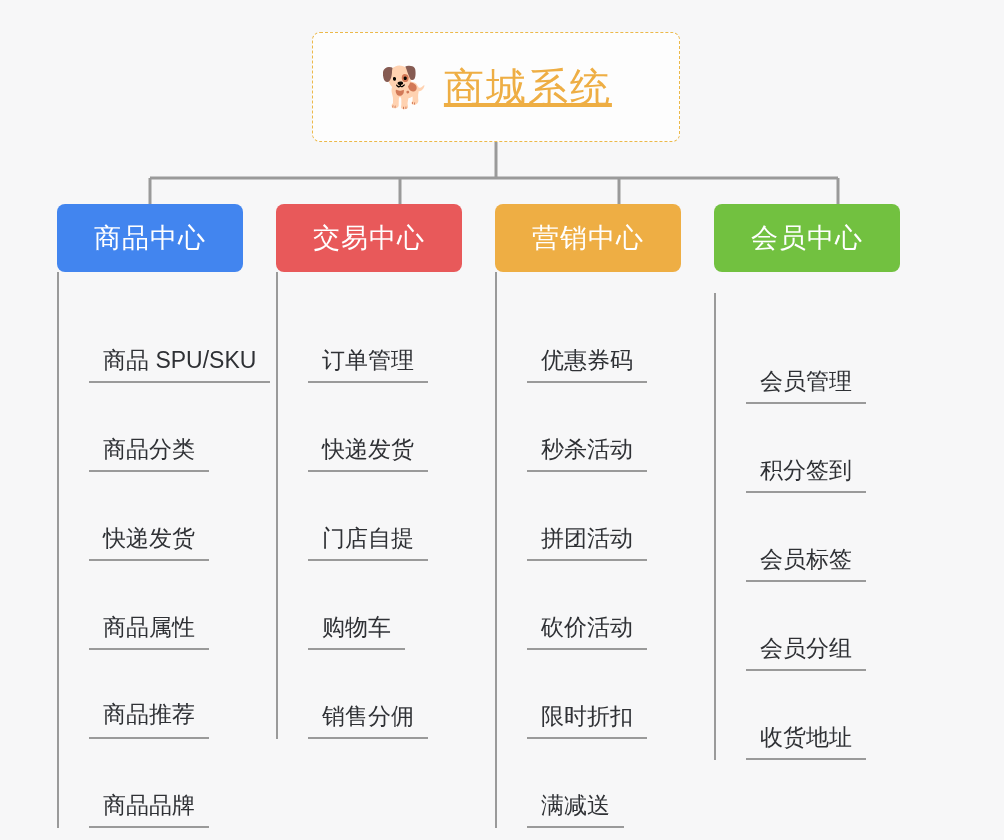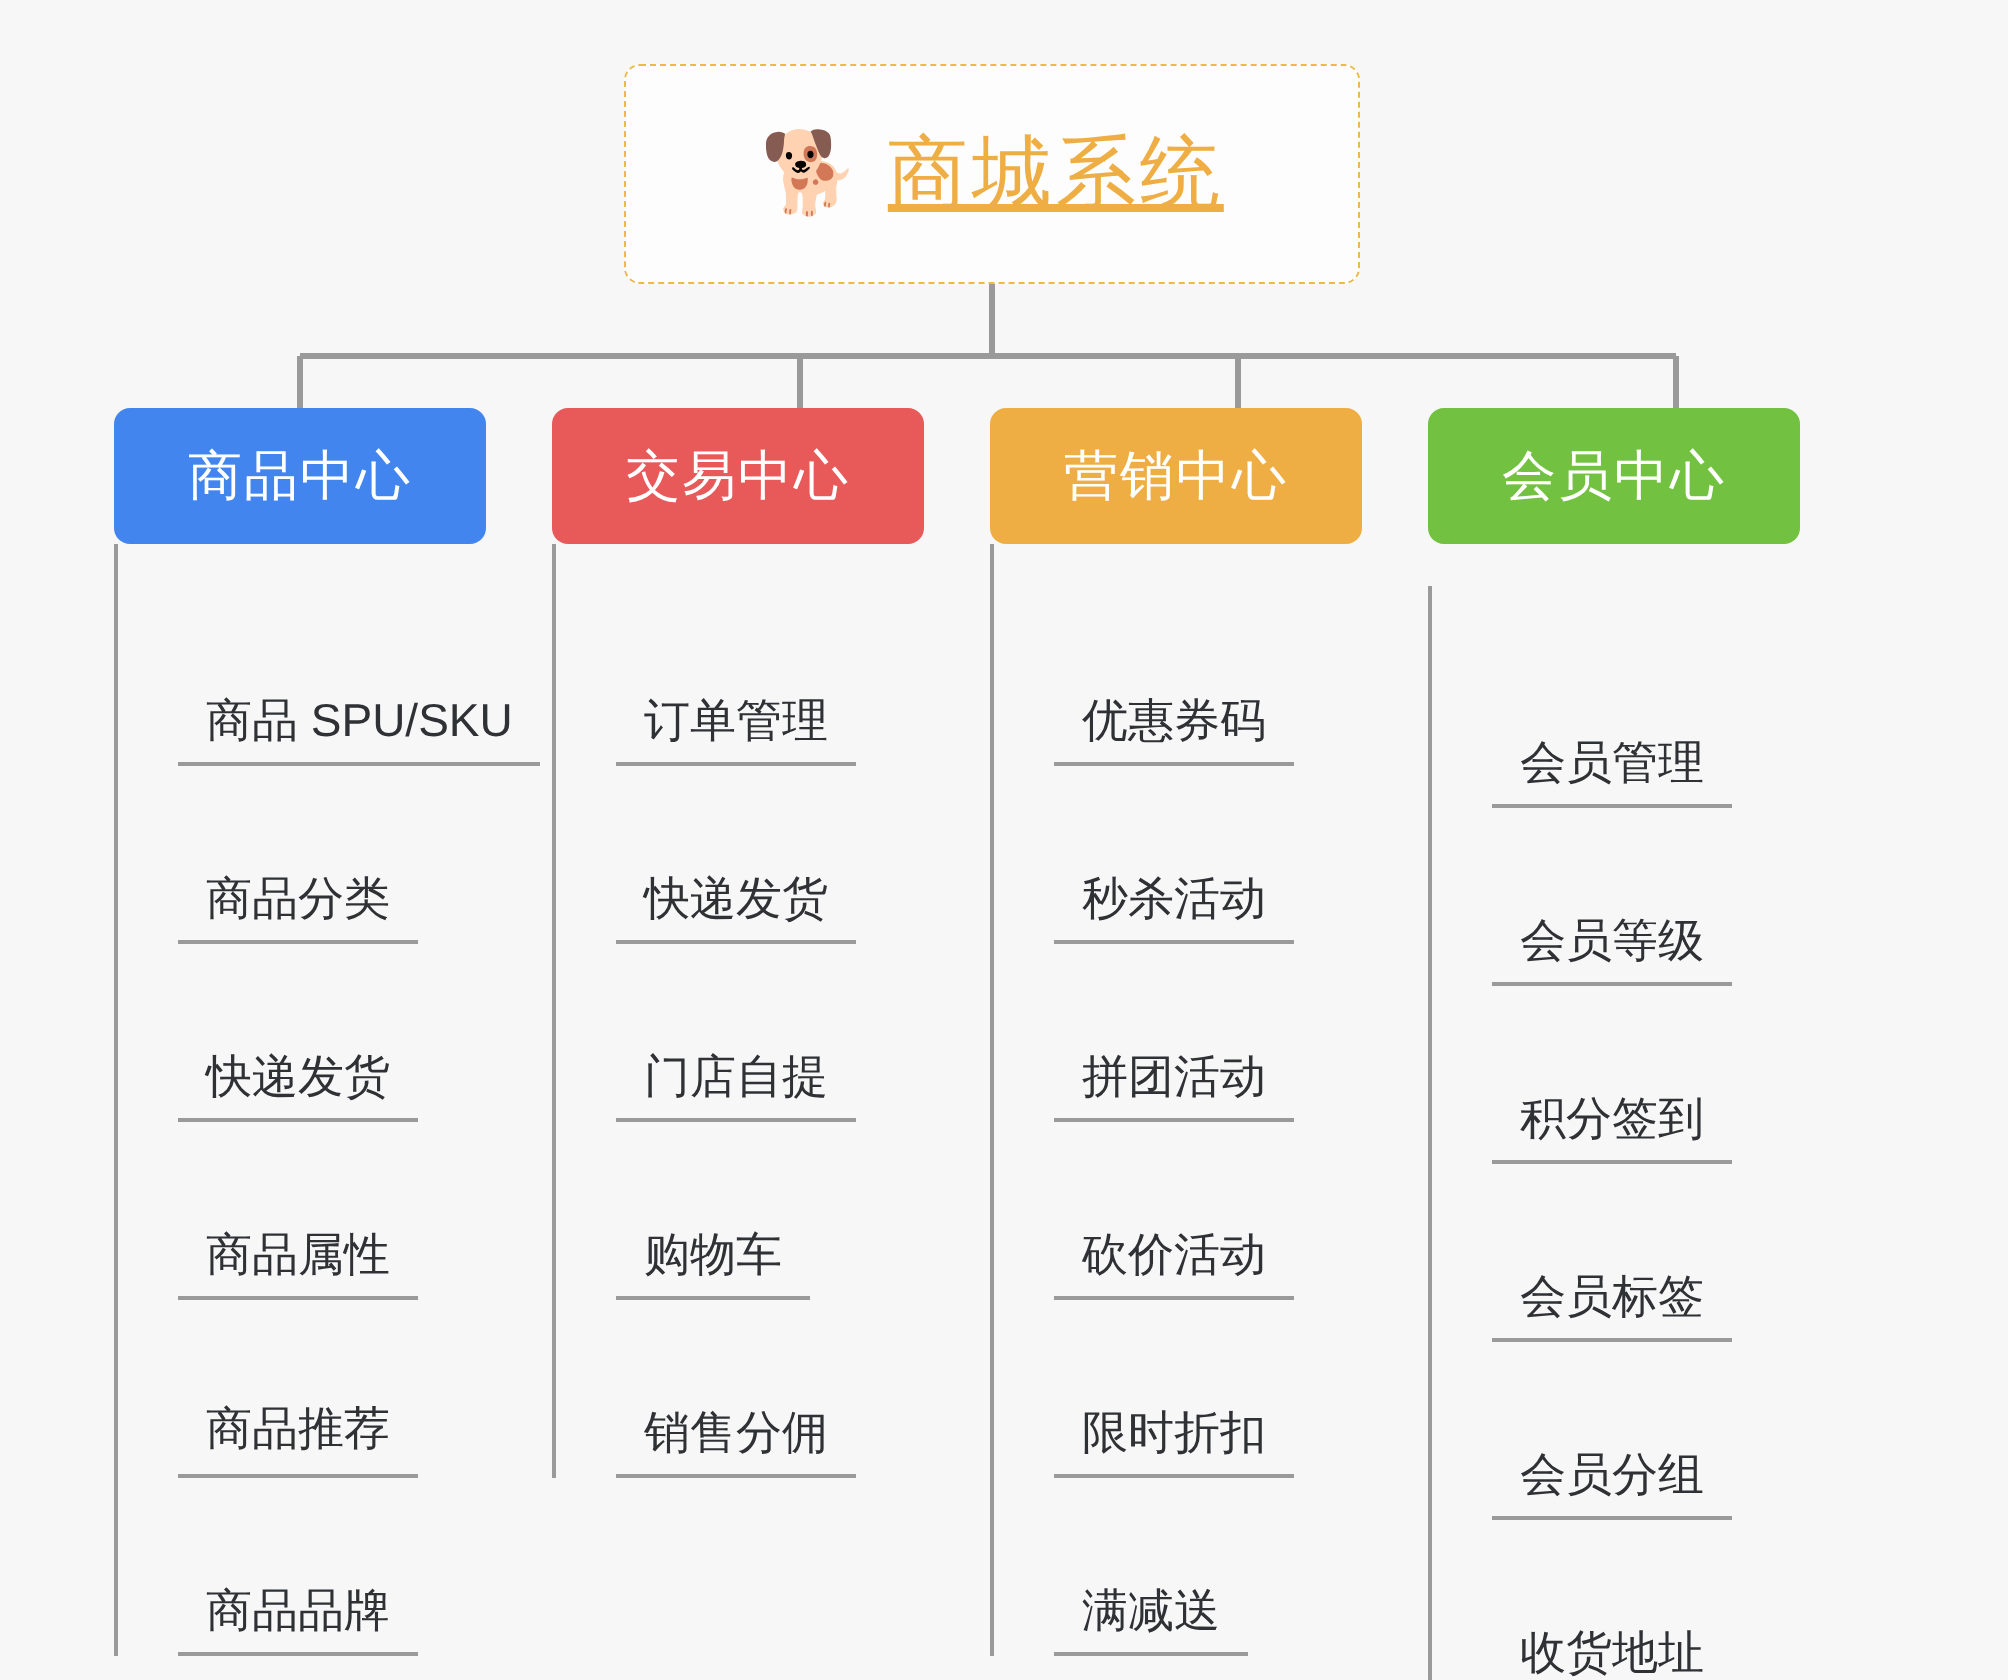--- a/index.html
+++ b/index.html
@@ -209,23 +209,20 @@
       </div>
     </div>
 
     <div class="column col-3">
       <div class="cat-box" style="background:#72c140">会员中心</div>
       <div class="leaf-list" style="border-left-color: rgb(154, 154, 154); margin-top: 21px;">
         <div class="leaf">
           <span class="leaf-inner" style="border-bottom-color: rgb(154, 154, 154);">会员管理</span>
         </div>
         <div class="leaf">
-          <span class="leaf-inner" style="border-bottom-color: rgb(154, 154, 154);">会员等级</span>
-        </div>
-        <div class="leaf">
           <span class="leaf-inner" style="border-bottom-color: rgb(154, 154, 154);">积分签到</span>
         </div>
         <div class="leaf">
           <span class="leaf-inner" style="border-bottom-color: rgb(154, 154, 154);">会员标签</span>
         </div>
         <div class="leaf">
           <span class="leaf-inner" style="border-bottom-color: rgb(154, 154, 154);">会员分组</span>
         </div>
         <div class="leaf">
           <span class="leaf-inner" style="border-bottom-color: rgb(154, 154, 154);">收货地址</span>

